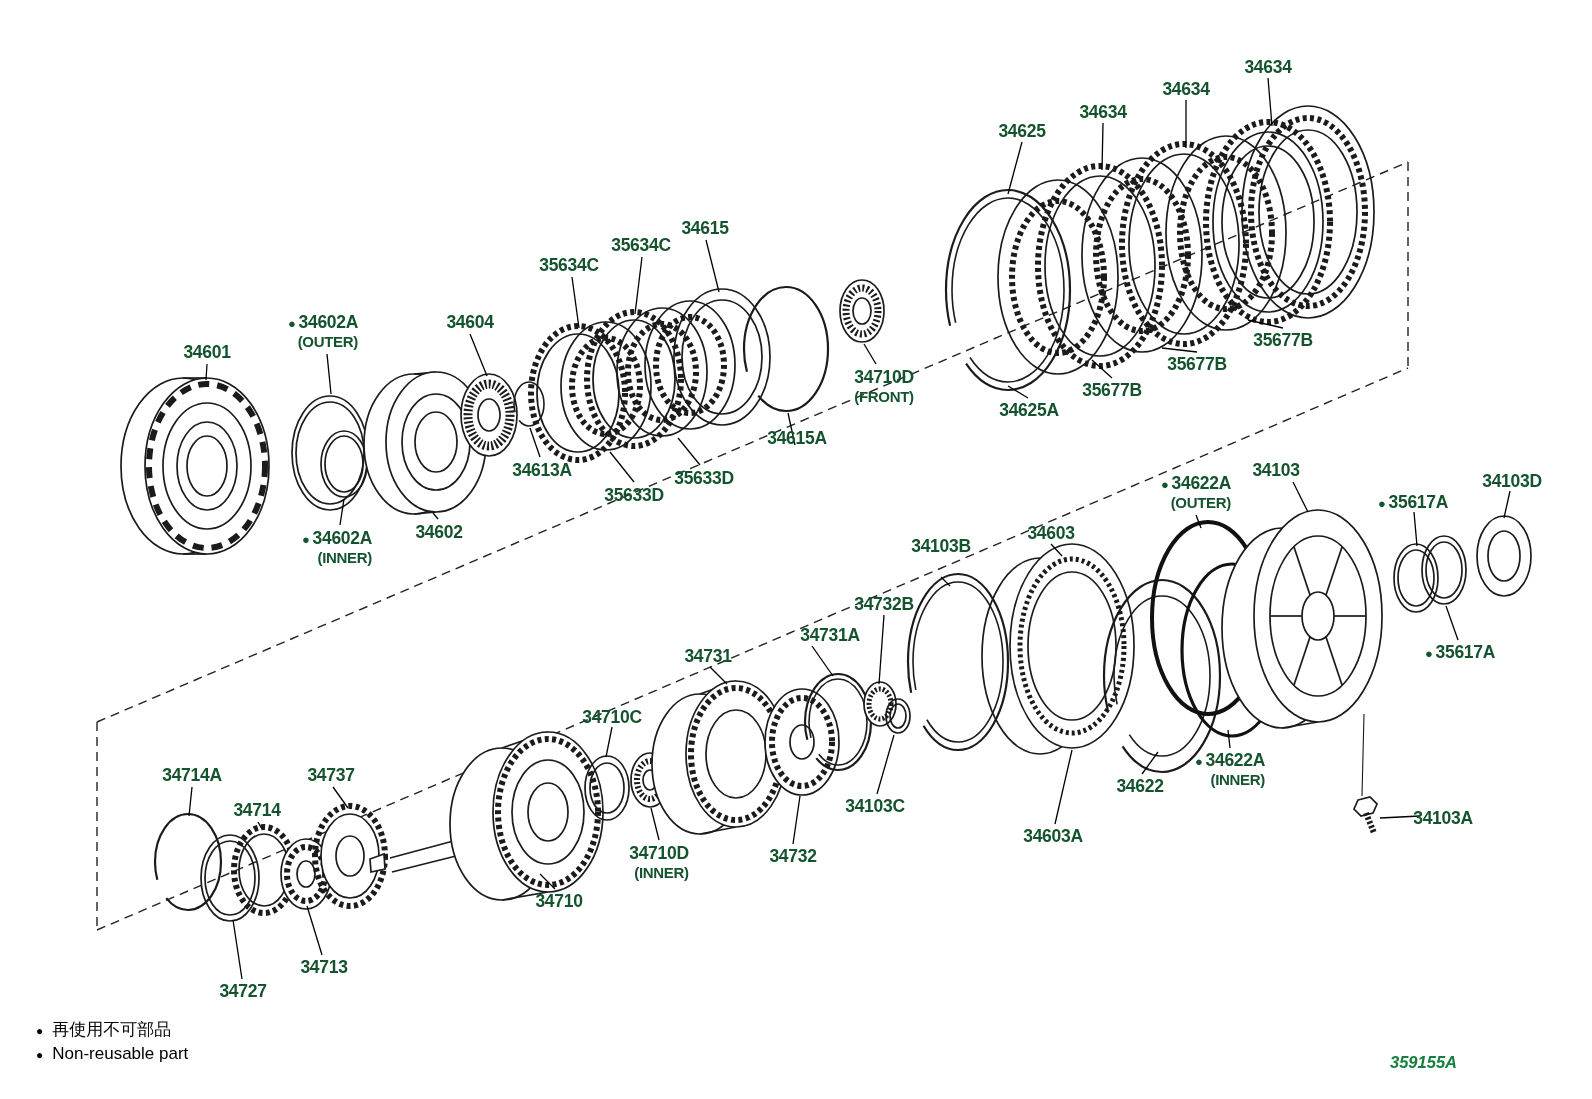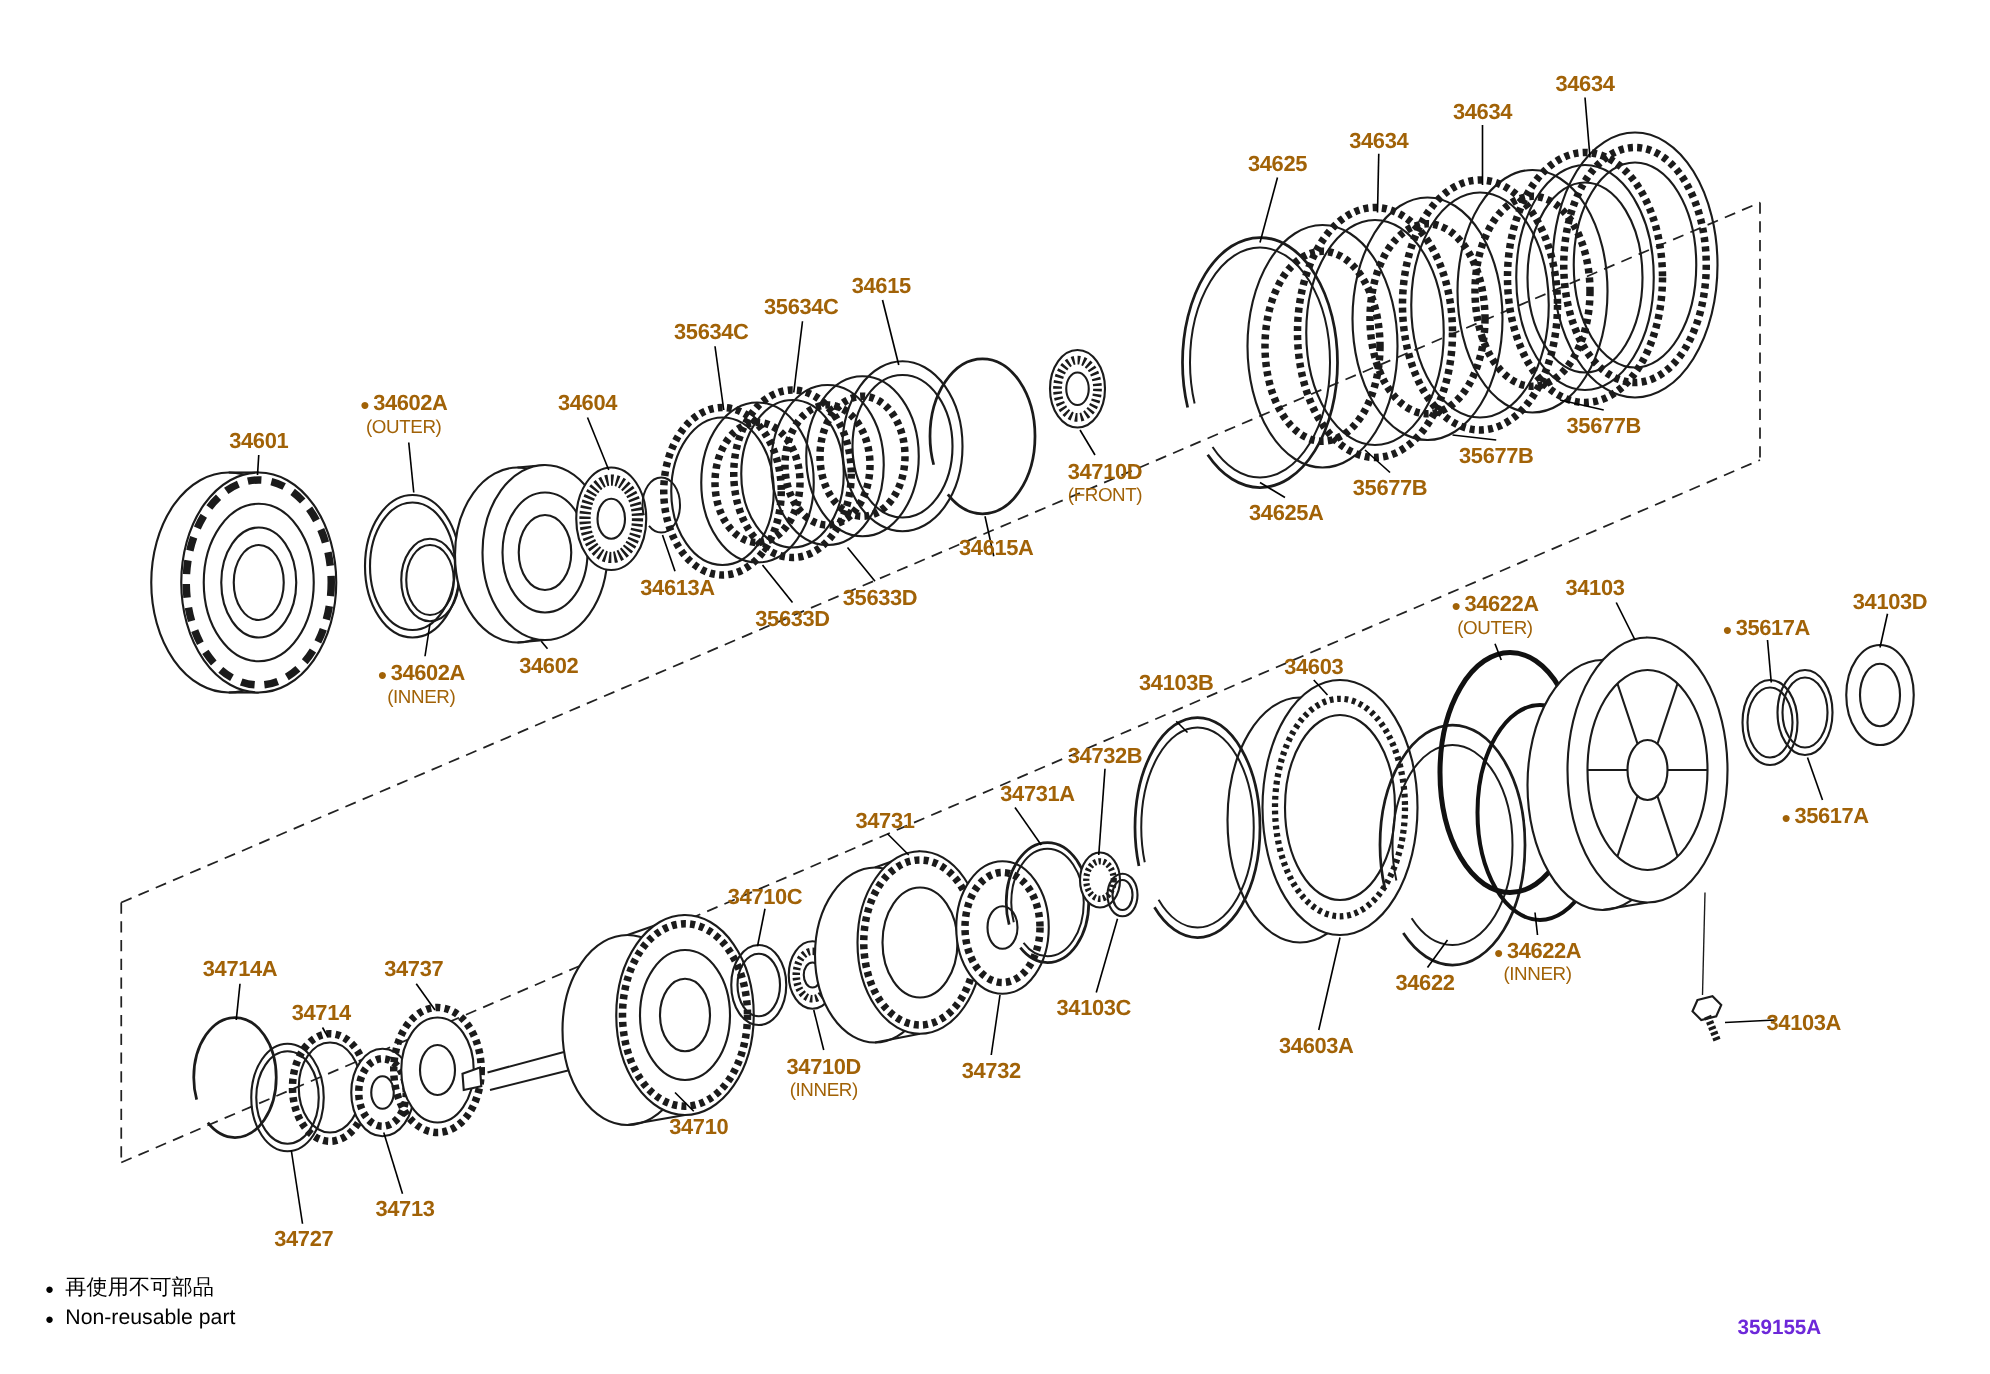--- a/index.html
+++ b/index.html
@@ -1,27 +1,27 @@
 <!DOCTYPE html>
 <html><head>
 <meta charset="utf-8">
 <style>
   * { margin:0; padding:0; box-sizing:border-box; }
   html,body { background:#fff; font-family:"Liberation Sans", sans-serif; }
   #stage { position:relative; width:1592px; height:1099px; background:#fff; overflow:hidden; }
   #drawing { position:absolute; left:0; top:0; }
 
-  .lbl { position:absolute; transform:translateX(-50%); text-align:center;
-         font-weight:700; font-size:17.5px; letter-spacing:-0.3px; color:#a16207;
+  .lbl { position:absolute; transform:translateX(-50%); text-align:right;
+         font-weight:700; font-size:17.5px; letter-spacing:-0.3px; color:#14532d;
          white-space:nowrap; line-height:1.18; }
-  .lbl .sub { font-size:15px; font-weight:400; }
+  .lbl .sub { font-size:15px; font-weight:700; }
   .dot { font-size:13px; margin-right:3px; }
   .legend { position:absolute; font-size:17px; color:#000; white-space:nowrap; }
   .legend .dot { font-size:12px; margin-right:9px; }
-  .code { position:absolute; font-weight:700; font-size:16.5px; color:#6d28d9; }
+  .code { position:absolute; font-weight:700; font-size:16.5px; color:#15803d;font-style:italic; }
 
   
   .s1 { fill:none; stroke:#1b1b1b; stroke-width:1.7; }
   .wfill { fill:#fff; }
   .teeth { fill:none; stroke:#1b1b1b; stroke-width:6; stroke-dasharray:4 3.4; }
   .hatch { fill:none; stroke:#1b1b1b; stroke-width:9; stroke-dasharray:2 2.1; }
   .lead line { stroke:#000; stroke-width:1.3; }
   .dashline { fill:none; stroke:#222; stroke-width:1.4; stroke-dasharray:9 6; }
   .ring-open  { fill:none; stroke:#1b1b1b; stroke-width:2.2; stroke-dasharray:92 8; stroke-dashoffset:57; }
   .ring-open2 { fill:none; stroke:#1b1b1b; stroke-width:1.6; stroke-dasharray:92 8; stroke-dashoffset:57; }

